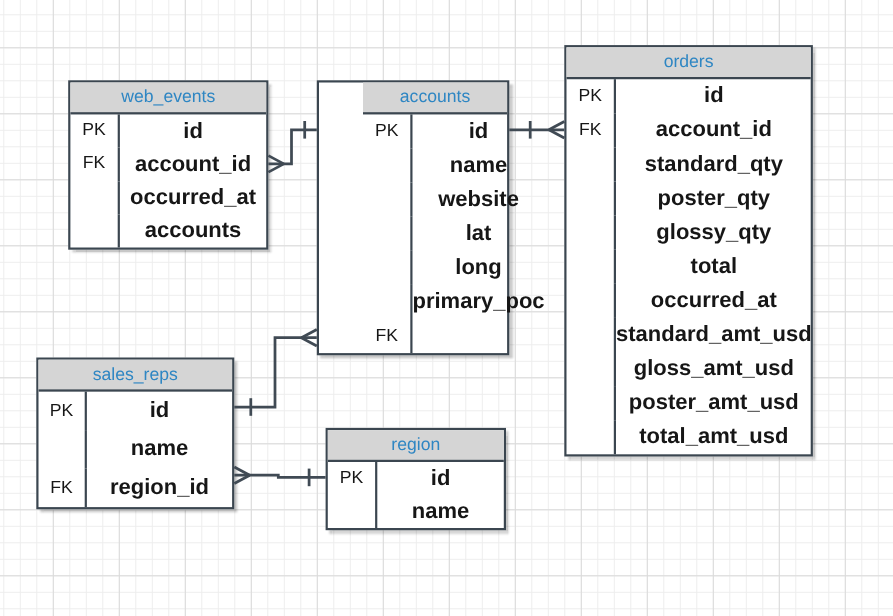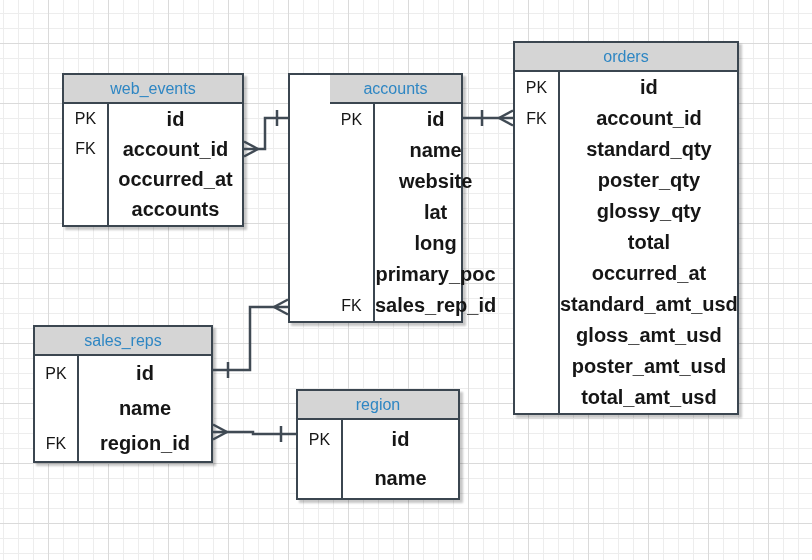--- a/index.html
+++ b/index.html
@@ -88,21 +88,20 @@
           <div class="field-cell">name</div>
           <div class="key-cell"></div>
           <div class="field-cell">website</div>
           <div class="key-cell"></div>
           <div class="field-cell">lat</div>
           <div class="key-cell"></div>
           <div class="field-cell">long</div>
           <div class="key-cell"></div>
           <div class="field-cell">primary_poc</div>
           <div class="key-cell">FK</div>
-          <div class="field-cell">sales_rep_id</div>
         </div>
   </div>
       <div class="er-table" style="left: 513px; top: 41px; width: 226px; height: 374px;">
     <div class="er-header">
       <span class="er-title">orders</span>
     </div>
     <div class="er-body" style="grid-template-columns: 45px 1fr;">
           <div class="key-cell">PK</div>
           <div class="field-cell">id</div>
           <div class="key-cell">FK</div>
@@ -133,21 +132,21 @@
     </div>
     <div class="er-body" style="grid-template-columns: 44px 1fr;">
           <div class="key-cell">PK</div>
           <div class="field-cell">id</div>
           <div class="key-cell"></div>
           <div class="field-cell">name</div>
           <div class="key-cell">FK</div>
           <div class="field-cell">region_id</div>
         </div>
   </div>
-      <div class="er-table" style="left: 296px; top: 389px; width: 164px; height: 111px;">
+      <div class="er-table" style="left: 296px; top: 389px; width: 164px; height: 93px;">
     <div class="er-header">
       <span class="er-title">region</span>
     </div>
     <div class="er-body" style="grid-template-columns: 45px 1fr;">
           <div class="key-cell">PK</div>
           <div class="field-cell">id</div>
           <div class="key-cell"></div>
           <div class="field-cell">name</div>
         </div>
   </div>

